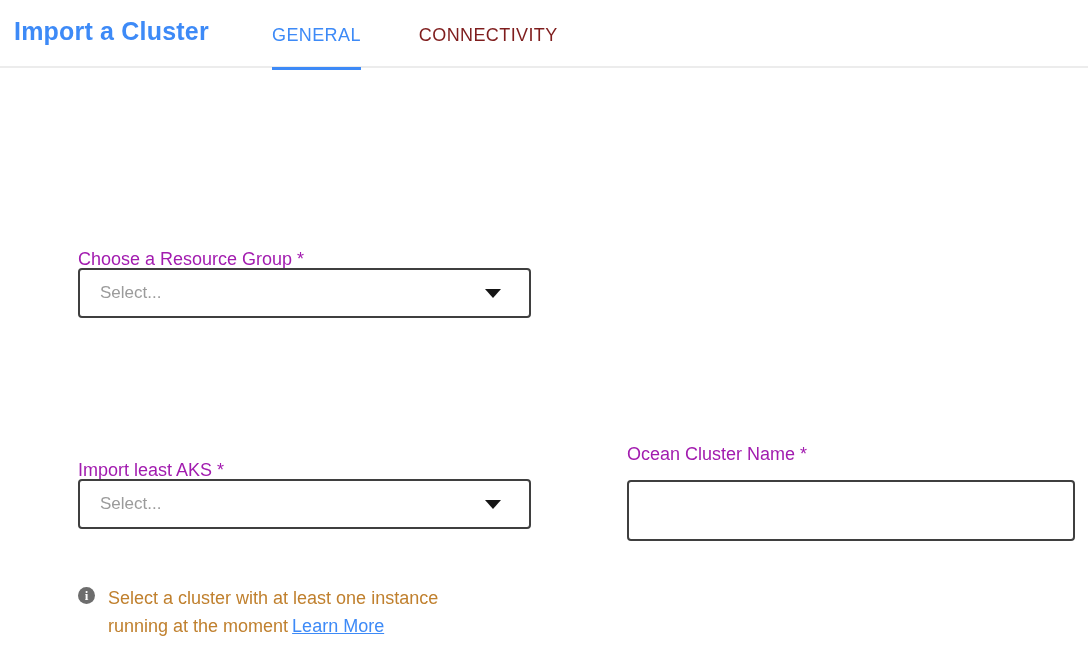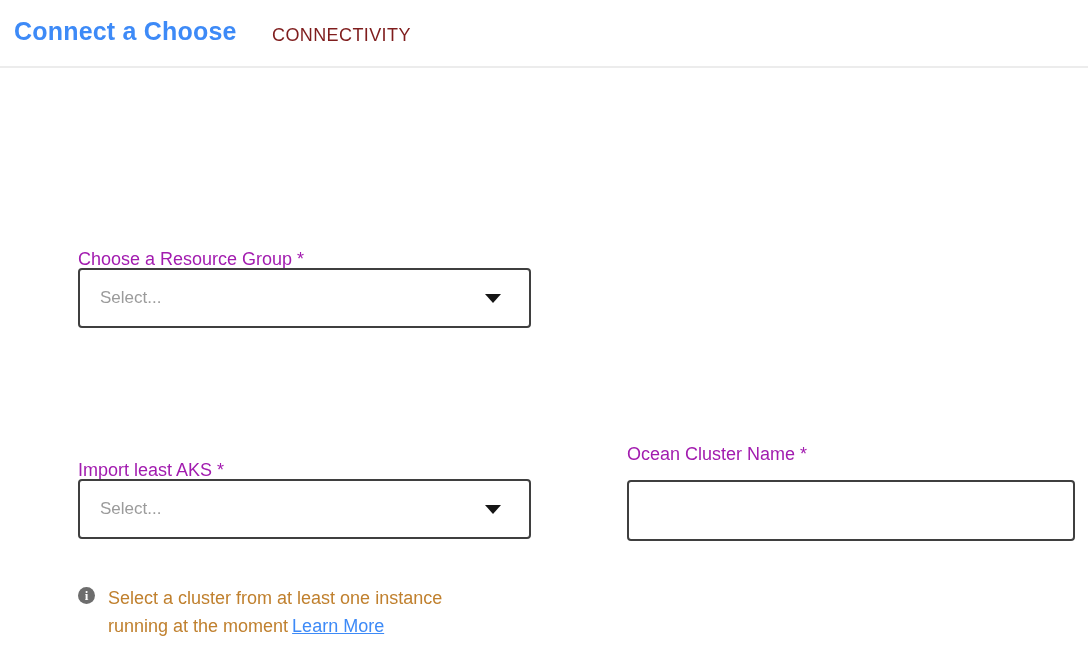--- a/index.html
+++ b/index.html
@@ -61,21 +61,21 @@
     font-size: 18px;
     color: #a21caf;
     margin-top: 20px;
   }
   .label-resource-group { left: 78px; top: 229px; }
   .label-import-aks     { left: 78px; top: 440px; }
   .label-cluster-name   { left: 627px; top: 424px; }
 
   .select-box {
     position: absolute;
-    width: 453px; height: 60px;
+    width: 453px; height: 50px;
     border: 2px solid #3f3f3f;
     border-radius: 4px;
     background: #ffffff;
     display: flex;
     align-items: center;
     padding: 0 20px;
     cursor: pointer;
   }
   .select-resource-group { left: 78px; top: 268px; }
   .select-import-aks     { left: 78px; top: 479px; }
@@ -141,22 +141,25 @@
     text-decoration: underline;
     cursor: pointer;
     margin-left: 4px;
     white-space: nowrap;
   }
 </style>
 </head>
 <body>
 
 <div class="header">
-  <div class="page-title">Connect a Choose</div>
+  <div class="page-title">Import a Cluster</div>
   <div class="tabs">
+    <div class="tab active">
+      <span>GENERAL</span>
+    </div>
     <div class="tab">
       <span>CONNECTIVITY</span>
     </div>
   </div>
 </div>
 
 <div class="field-label label-resource-group">Choose a Resource Group *</div>
 <div class="select-box select-resource-group">
   <span class="select-placeholder">Select...</span>
   <span class="caret-down"></span>
@@ -166,14 +169,14 @@
 <div class="select-box select-import-aks">
   <span class="select-placeholder">Select...</span>
   <span class="caret-down"></span>
 </div>
 
 <div class="field-label label-cluster-name">Ocean Cluster Name *</div>
 <input class="text-input" type="text" value="" style="">
 
 <div class="note">
   <span class="info-icon">i</span>
-  <span class="note-text"><span>Select a cluster from at least one instance running at the moment</span><a class="learn-more-link">Learn More</a></span>
+  <span class="note-text"><span>Select a cluster with at least one instance running at the moment</span><a class="learn-more-link">Learn More</a></span>
 </div>
 
 </body></html>

